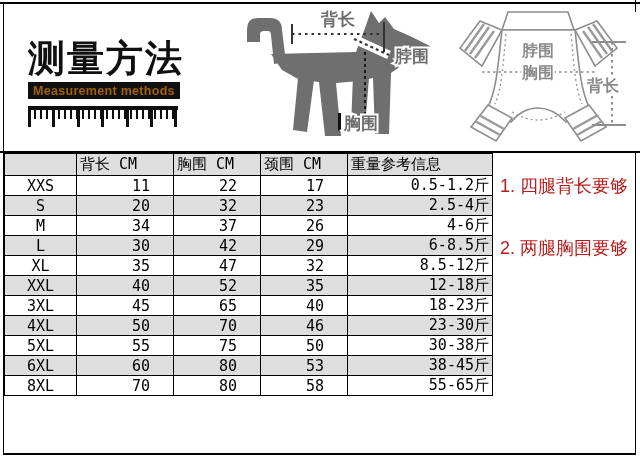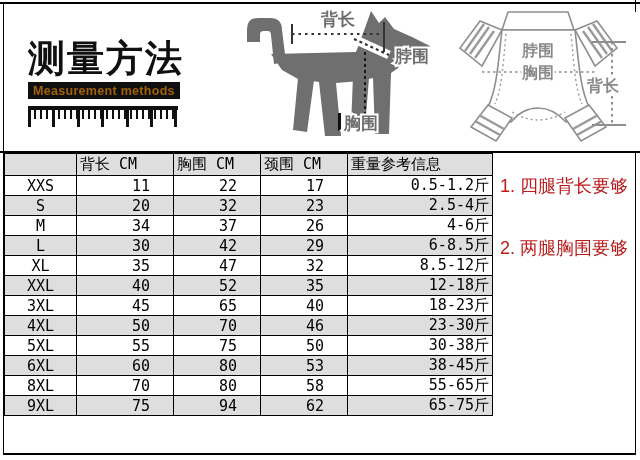--- a/index.html
+++ b/index.html
@@ -210,27 +210,20 @@
             <td class="c-num">53</td>
             <td class="c-weight">38-45斤</td>
           </tr>
           <tr>
             <td class="c-size">8XL</td>
             <td class="c-num">70</td>
             <td class="c-num">80</td>
             <td class="c-num">58</td>
             <td class="c-weight">55-65斤</td>
           </tr>
-          <tr>
-            <td class="c-size">9XL</td>
-            <td class="c-num">75</td>
-            <td class="c-num">94</td>
-            <td class="c-num">62</td>
-            <td class="c-weight">65-75斤</td>
-          </tr>
         </tbody>
     </table>
   </div>
 
   <div class="abs notes">
     <div class="note">1. 四腿背长要够</div>
     <div class="note">2. 两腿胸围要够</div>
   </div>
 
 </div>

